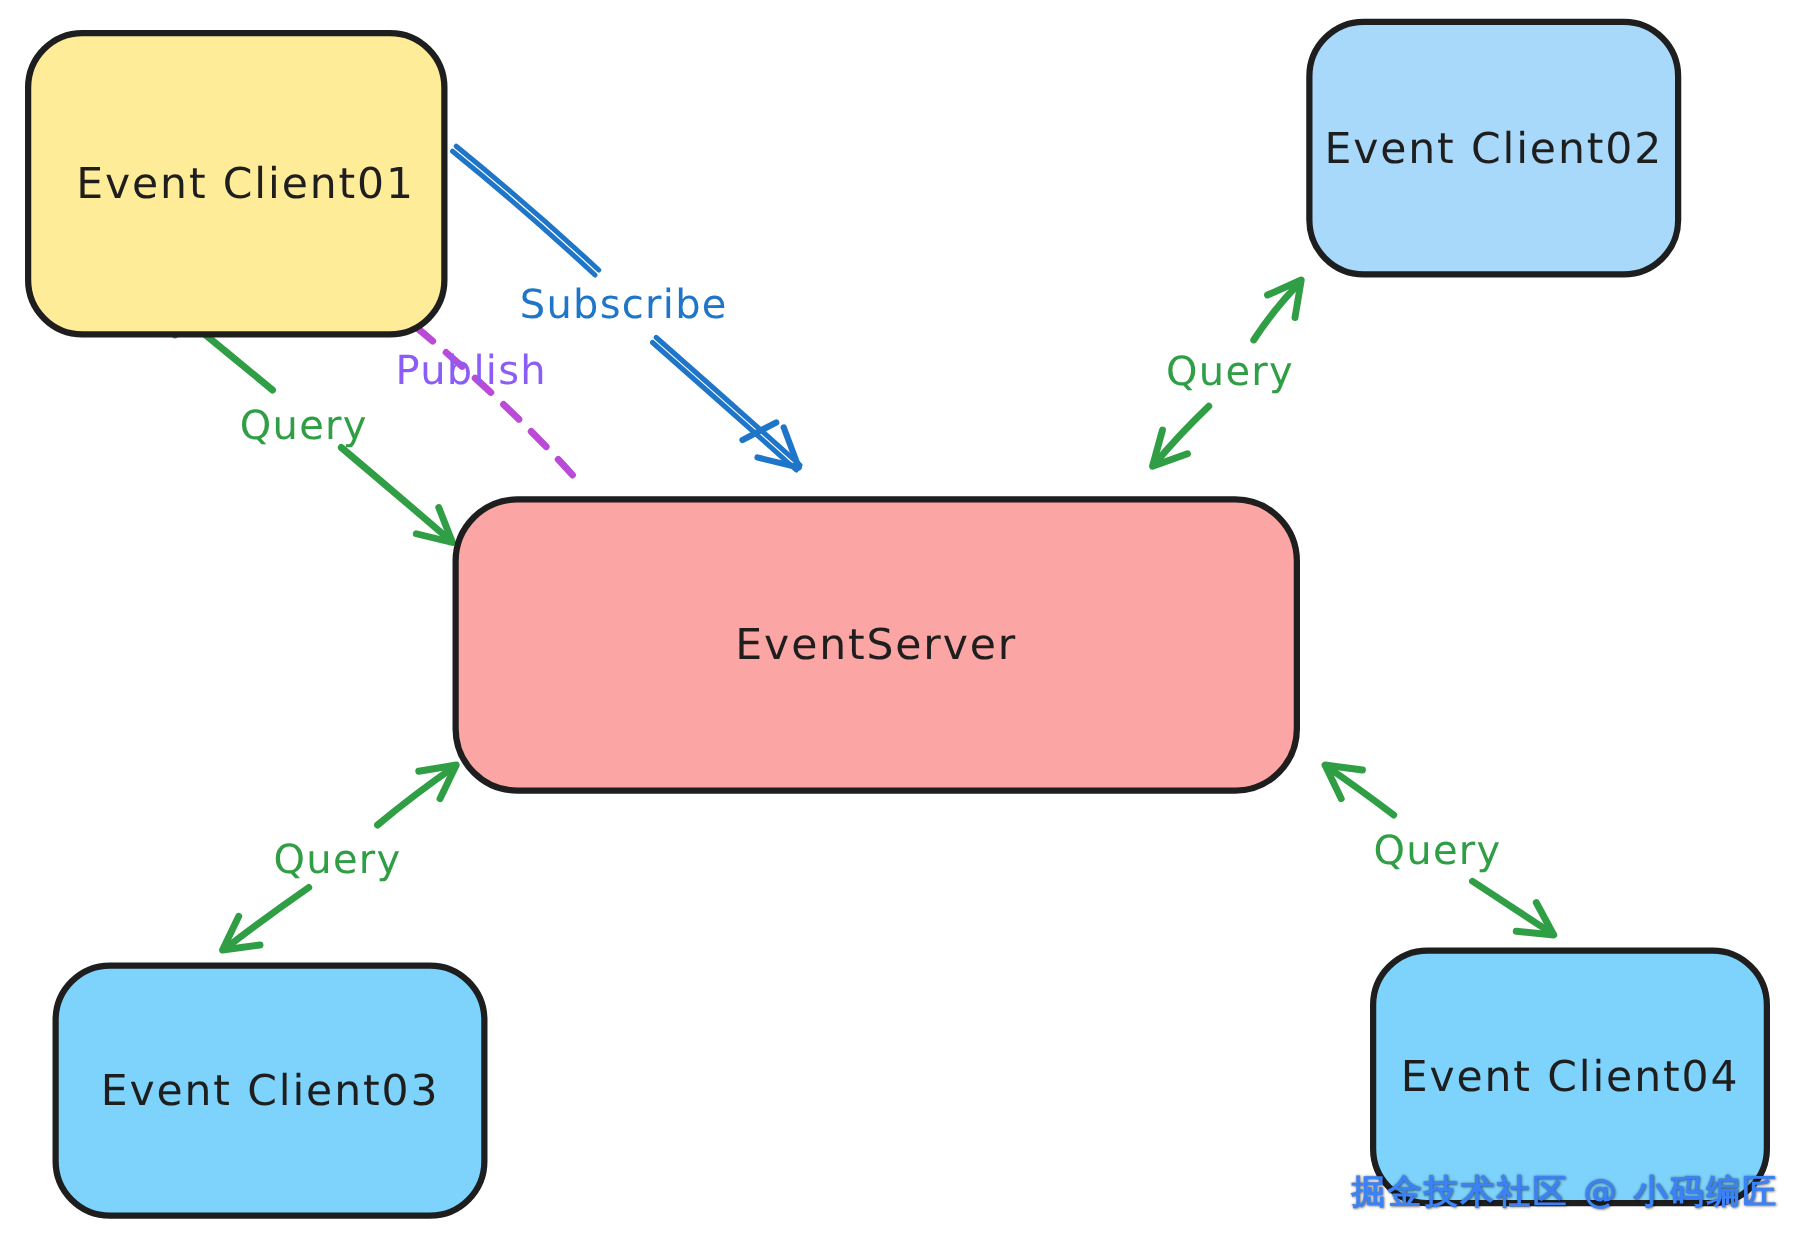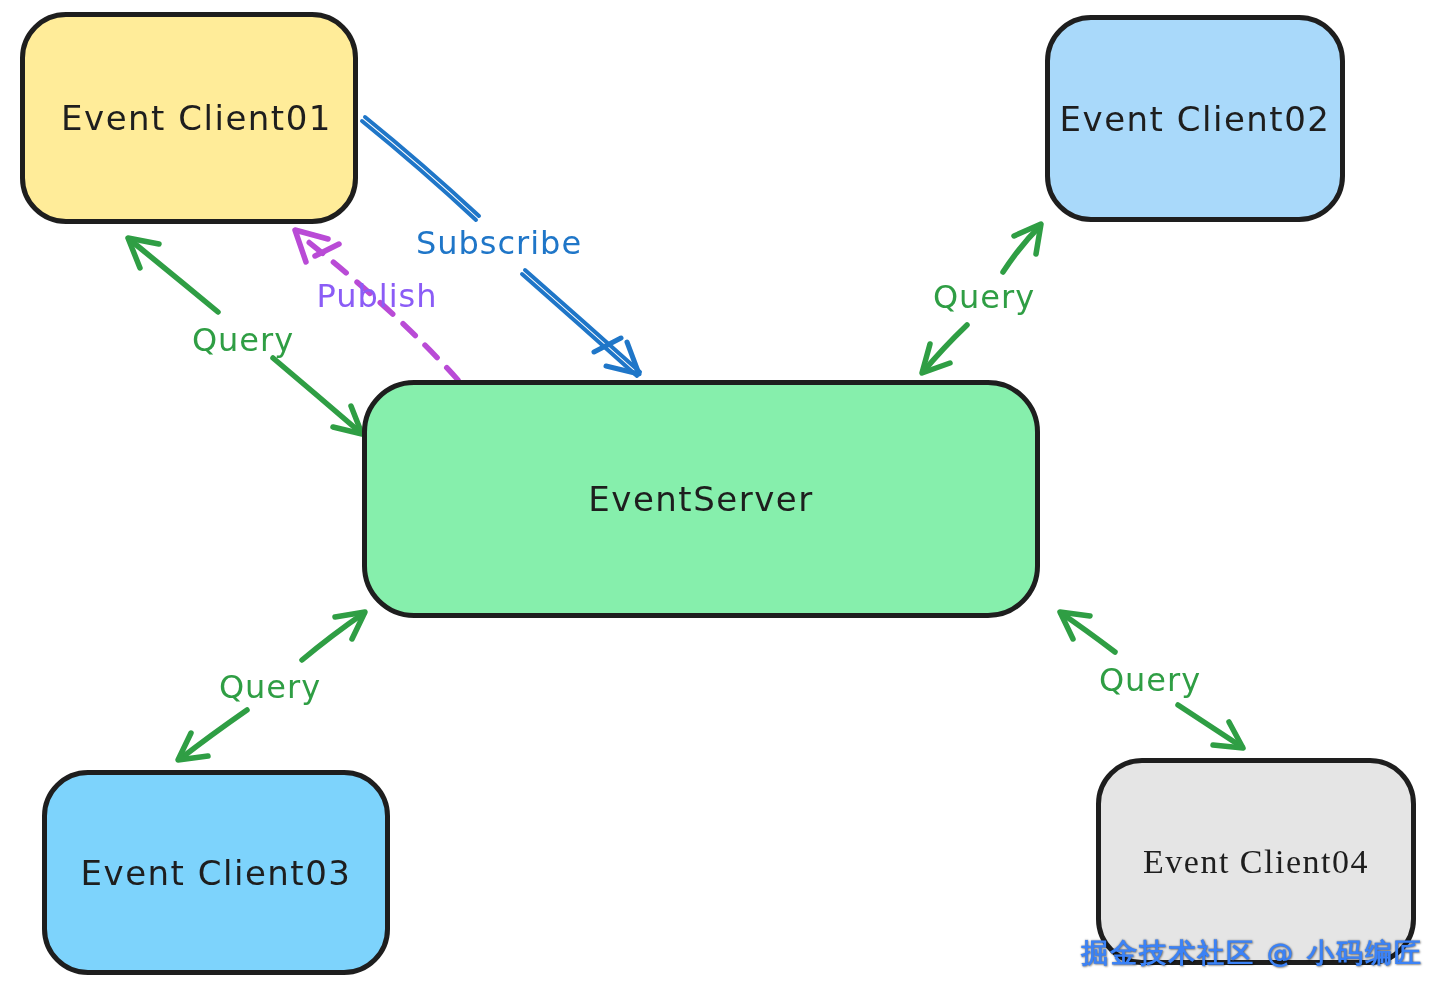--- a/index.html
+++ b/index.html
@@ -37,21 +37,21 @@
     align-items: center;
     justify-content: center;
     box-sizing: border-box;
   }
   .node .node-label {
     font-size: 34px;
     letter-spacing: 1.5px;
     color: #1e1e1e;
     white-space: nowrap;
   }
-  .node-client01 { left: 20px;   top: 12px;  width: 338px; height: 212px; padding-left: 15px; }
+  .node-client01 { left: 20px;   top: 24px;  width: 338px; height: 246px; padding-left: 15px; }
   .node-client02 { left: 1045px; top: 15px;  width: 300px; height: 207px; }
   .node-server   { left: 362px;  top: 380px; width: 678px; height: 238px; border-radius: 52px; }
   .node-client03 { left: 42px;   top: 770px; width: 348px; height: 205px; }
   .node-client04 { left: 1096px; top: 758px; width: 320px; height: 207px; }
 
   .edge-label {
     position: absolute;
     transform: translate(-50%, -50%);
     font-size: 32px;
     letter-spacing: 1px;
@@ -129,29 +129,29 @@
   </svg>
 
   <div class="node node-client01" style="background-color: rgb(255, 236, 153);">
     <span class="node-label">Event Client01</span>
   </div>
 
   <div class="node node-client02" style="background-color: rgb(169, 217, 250);">
     <span class="node-label">Event Client02</span>
   </div>
 
-  <div class="node node-server" style="background-color: #86efac;">
+  <div class="node node-server" style="background-color: #fca5a5; margin-top: 17px;">
     <span class="node-label">EventServer</span>
   </div>
 
   <div class="node node-client03" style="background-color: #7dd3fc;">
     <span class="node-label">Event Client03</span>
   </div>
 
-  <div class="node node-client04" style="background-color: #e5e5e5; font-family: Liberation Serif, serif;">
+  <div class="node node-client04" style="background-color: #7dd3fc;">
     <span class="node-label">Event Client04</span>
   </div>
 
   <div class="edge-label label-subscribe" style="color: rgb(31, 118, 200);">Subscribe</div>
   <div class="edge-label label-publish" style="color: #8b5cf6;">Publish</div>
   <div class="edge-label label-query1" style="color: rgb(47, 158, 68);">Query</div>
   <div class="edge-label label-query2" style="color: rgb(47, 158, 68);">Query</div>
   <div class="edge-label label-query3" style="color: rgb(47, 158, 68);">Query</div>
   <div class="edge-label label-query4" style="color: rgb(47, 158, 68);">Query</div>
 

